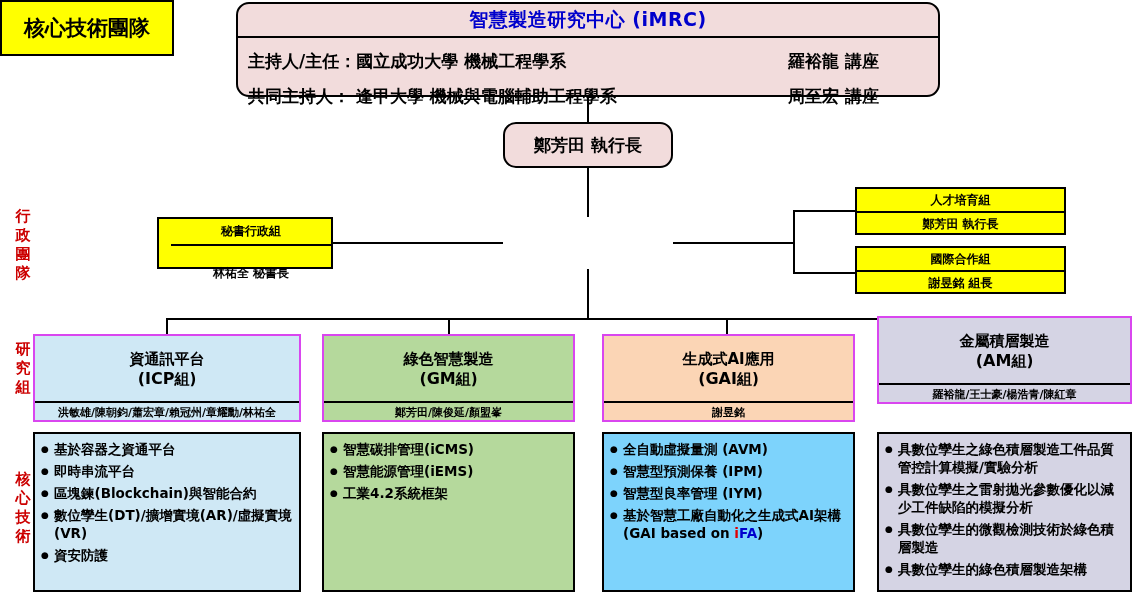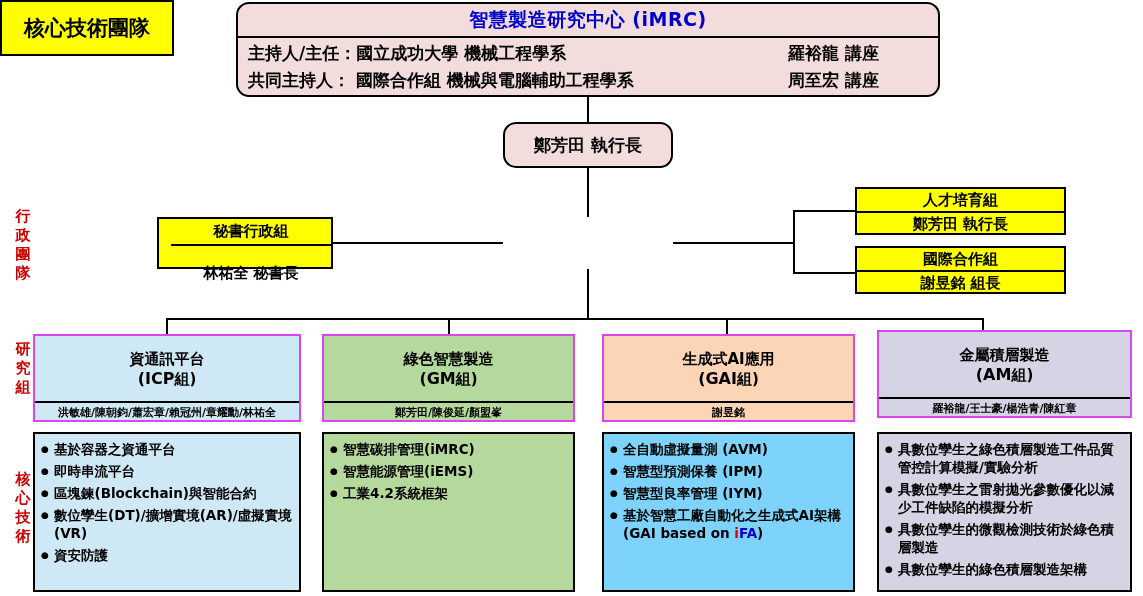--- a/index.html
+++ b/index.html
@@ -11,32 +11,32 @@
   .abs{position:absolute;box-sizing:border-box;border-radius:13px;}
   .box{border:2px solid #000;display:flex;align-items:center;justify-content:center;text-align:center;}
   .line{position:absolute;background:#000;}
 
   
   #title-block{left:236px;top:2px;width:704px;height:95px;border:2px solid #000;background:#f2dcdc;}
   #center-title{height:32px;display:flex;align-items:center;justify-content:center;
     font-size:19px;font-weight:bold;color:#0000cc;letter-spacing:.5px;}
   #title-divider{height:2px;background:#000;}
   #director-rows{padding:2px 0 0 10px;}
-  .director-row{display:flex;align-items:center;font-size:17px;font-weight:bold;color:#000;height:27px;}
+  .director-row{display:flex;align-items:center;font-size:17px;font-weight:bold;color:#000;height:27px;margin-top:8px;}
   .director-role{flex:0 0 540px;white-space:nowrap;}
   .director-name{white-space:nowrap;}
 
   
   #exec-box{left:503px;top:122px;width:170px;height:46px;background:#f2dcdc;
     font-size:17px;font-weight:bold;}
 
   
   .ybox{background:#ffff00;border:2px solid #000;position:absolute;box-sizing:border-box;}
   .ybox .top-cell,.ybox .bot-cell{display:flex;align-items:center;justify-content:center;
-    font-size:15px;font-weight:bold;color:#000;}
+    font-size:12px;font-weight:bold;color:#000;}
   .ybox .sep{height:2px;background:#000;}
 
   #secretary-box{left:157px;top:217px;width:176px;height:52px;padding-left:12px;}
   #secretary-box .top-cell{height:25px;}
   #secretary-box .bot-cell{height:23px;margin-top:16px;}
 
   #core-team-box{left:503px;top:217px;width:170px;height:52px;background:#ffff00;
     border:2px solid #000;display:flex;align-items:center;justify-content:center;
     font-size:21px;font-weight:bold;}
 
@@ -78,21 +78,21 @@
 
 <div class="abs" id="title-block">
   <div id="center-title">智慧製造研究中心 (iMRC)</div>
   <div id="title-divider"></div>
   <div id="director-rows">
     <div class="director-row">
       <span class="director-role">主持人/主任：國立成功大學 機械工程學系</span>
       <span class="director-name">羅裕龍 講座</span>
     </div>
     <div class="director-row">
-      <span class="director-role">共同主持人： 國際合作組  機械與電腦輔助工程學系</span>
+      <span class="director-role">共同主持人： 逢甲大學  機械與電腦輔助工程學系</span>
       <span class="director-name">周至宏 講座</span>
     </div>
   </div>
 </div>
 
 <div class="line" style="left:587px;top:97px;width:2px;height:25px;"></div>
 
 <div class="abs box" id="exec-box">鄭芳田 執行長</div>
 
 <div class="line" style="left:587px;top:168px;width:2px;height:49px;"></div>
@@ -155,21 +155,21 @@
 
 <div class="group-card" style="left:602px;top:334px;width:253px;height:88px;background:#fbd5b5;">
   <div class="group-head">
     <div>生成式AI應用</div>
     <div class="ln2"><span class="en">(GAI</span><span>組)</span></div>
   </div>
   <div class="group-sep"></div>
   <div class="group-members">謝昱銘</div>
 </div>
 
-<div class="group-card" style="left:877px;top:330px;width:255px;height:88px;background:#d5d4e4;">
+<div class="group-card" style="left:877px;top:316px;width:255px;height:88px;background:#d5d4e4;">
   <div class="group-head">
     <div>金屬積層製造</div>
     <div class="ln2"><span class="en">(AM</span><span>組)</span></div>
   </div>
   <div class="group-sep"></div>
   <div class="group-members">羅裕龍/王士豪/楊浩青/陳紅章</div>
 </div>
 
 <div class="vlabel" style="left:12px;top:470px;">核<br>心<br>技<br>術</div>
 
@@ -178,21 +178,21 @@
     <li>基於容器之資通平台</li>
     <li>即時串流平台</li>
     <li>區塊鍊<span class="en">(Blockchain)</span>與智能合約</li>
     <li>數位孿生<span class="en">(DT)/</span>擴增實境<span class="en">(AR)/</span>虛擬實境<span class="en">(VR)</span></li>
     <li>資安防護</li>
   </ul>
 </div>
 
 <div class="content-box" style="left:322px;top:432px;width:253px;height:160px;background:#b5d99c;">
   <ul>
-    <li>智慧碳排管理<span class="en">(iMRC)</span></li>
+    <li>智慧碳排管理<span class="en">(iCMS)</span></li>
     <li>智慧能源管理<span class="en">(iEMS)</span></li>
     <li>工業<span class="en">4.2</span>系統框架</li>
   </ul>
 </div>
 
 <div class="content-box" style="left:602px;top:432px;width:253px;height:160px;background:#7dd3fc;">
   <ul>
     <li>全自動虛擬量測 <span class="en">(AVM)</span></li>
     <li>智慧型預測保養 <span class="en">(IPM)</span></li>
     <li>智慧型良率管理 <span class="en">(IYM)</span></li>

